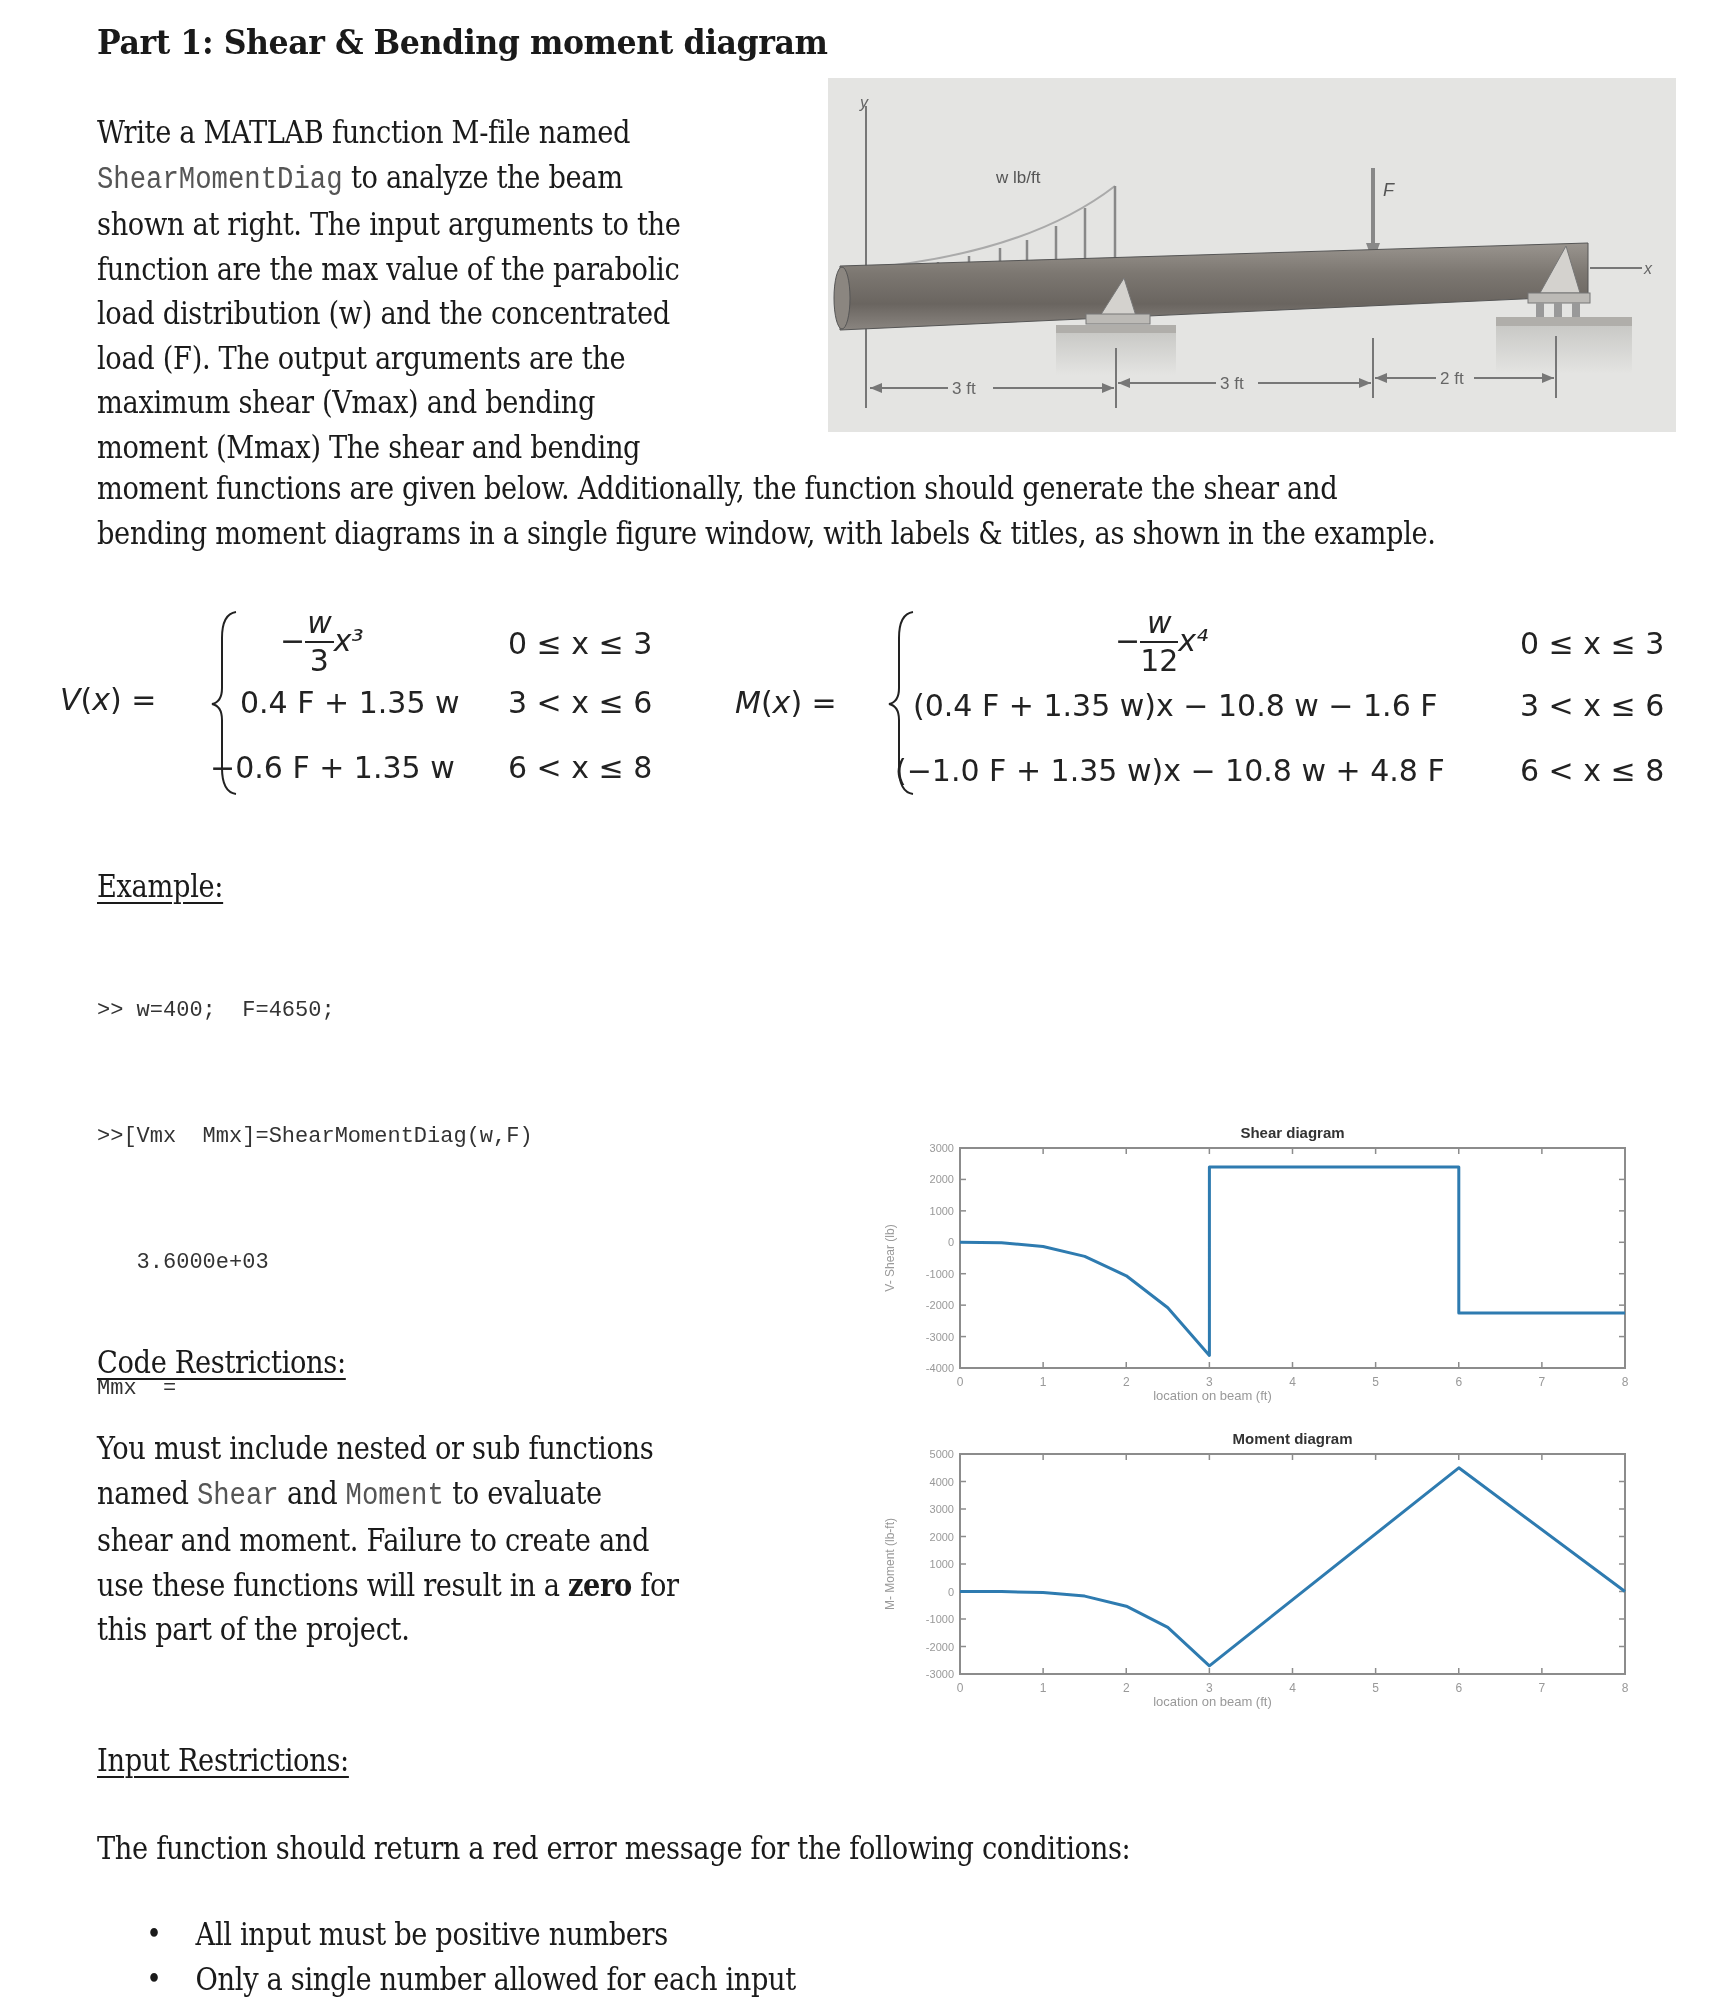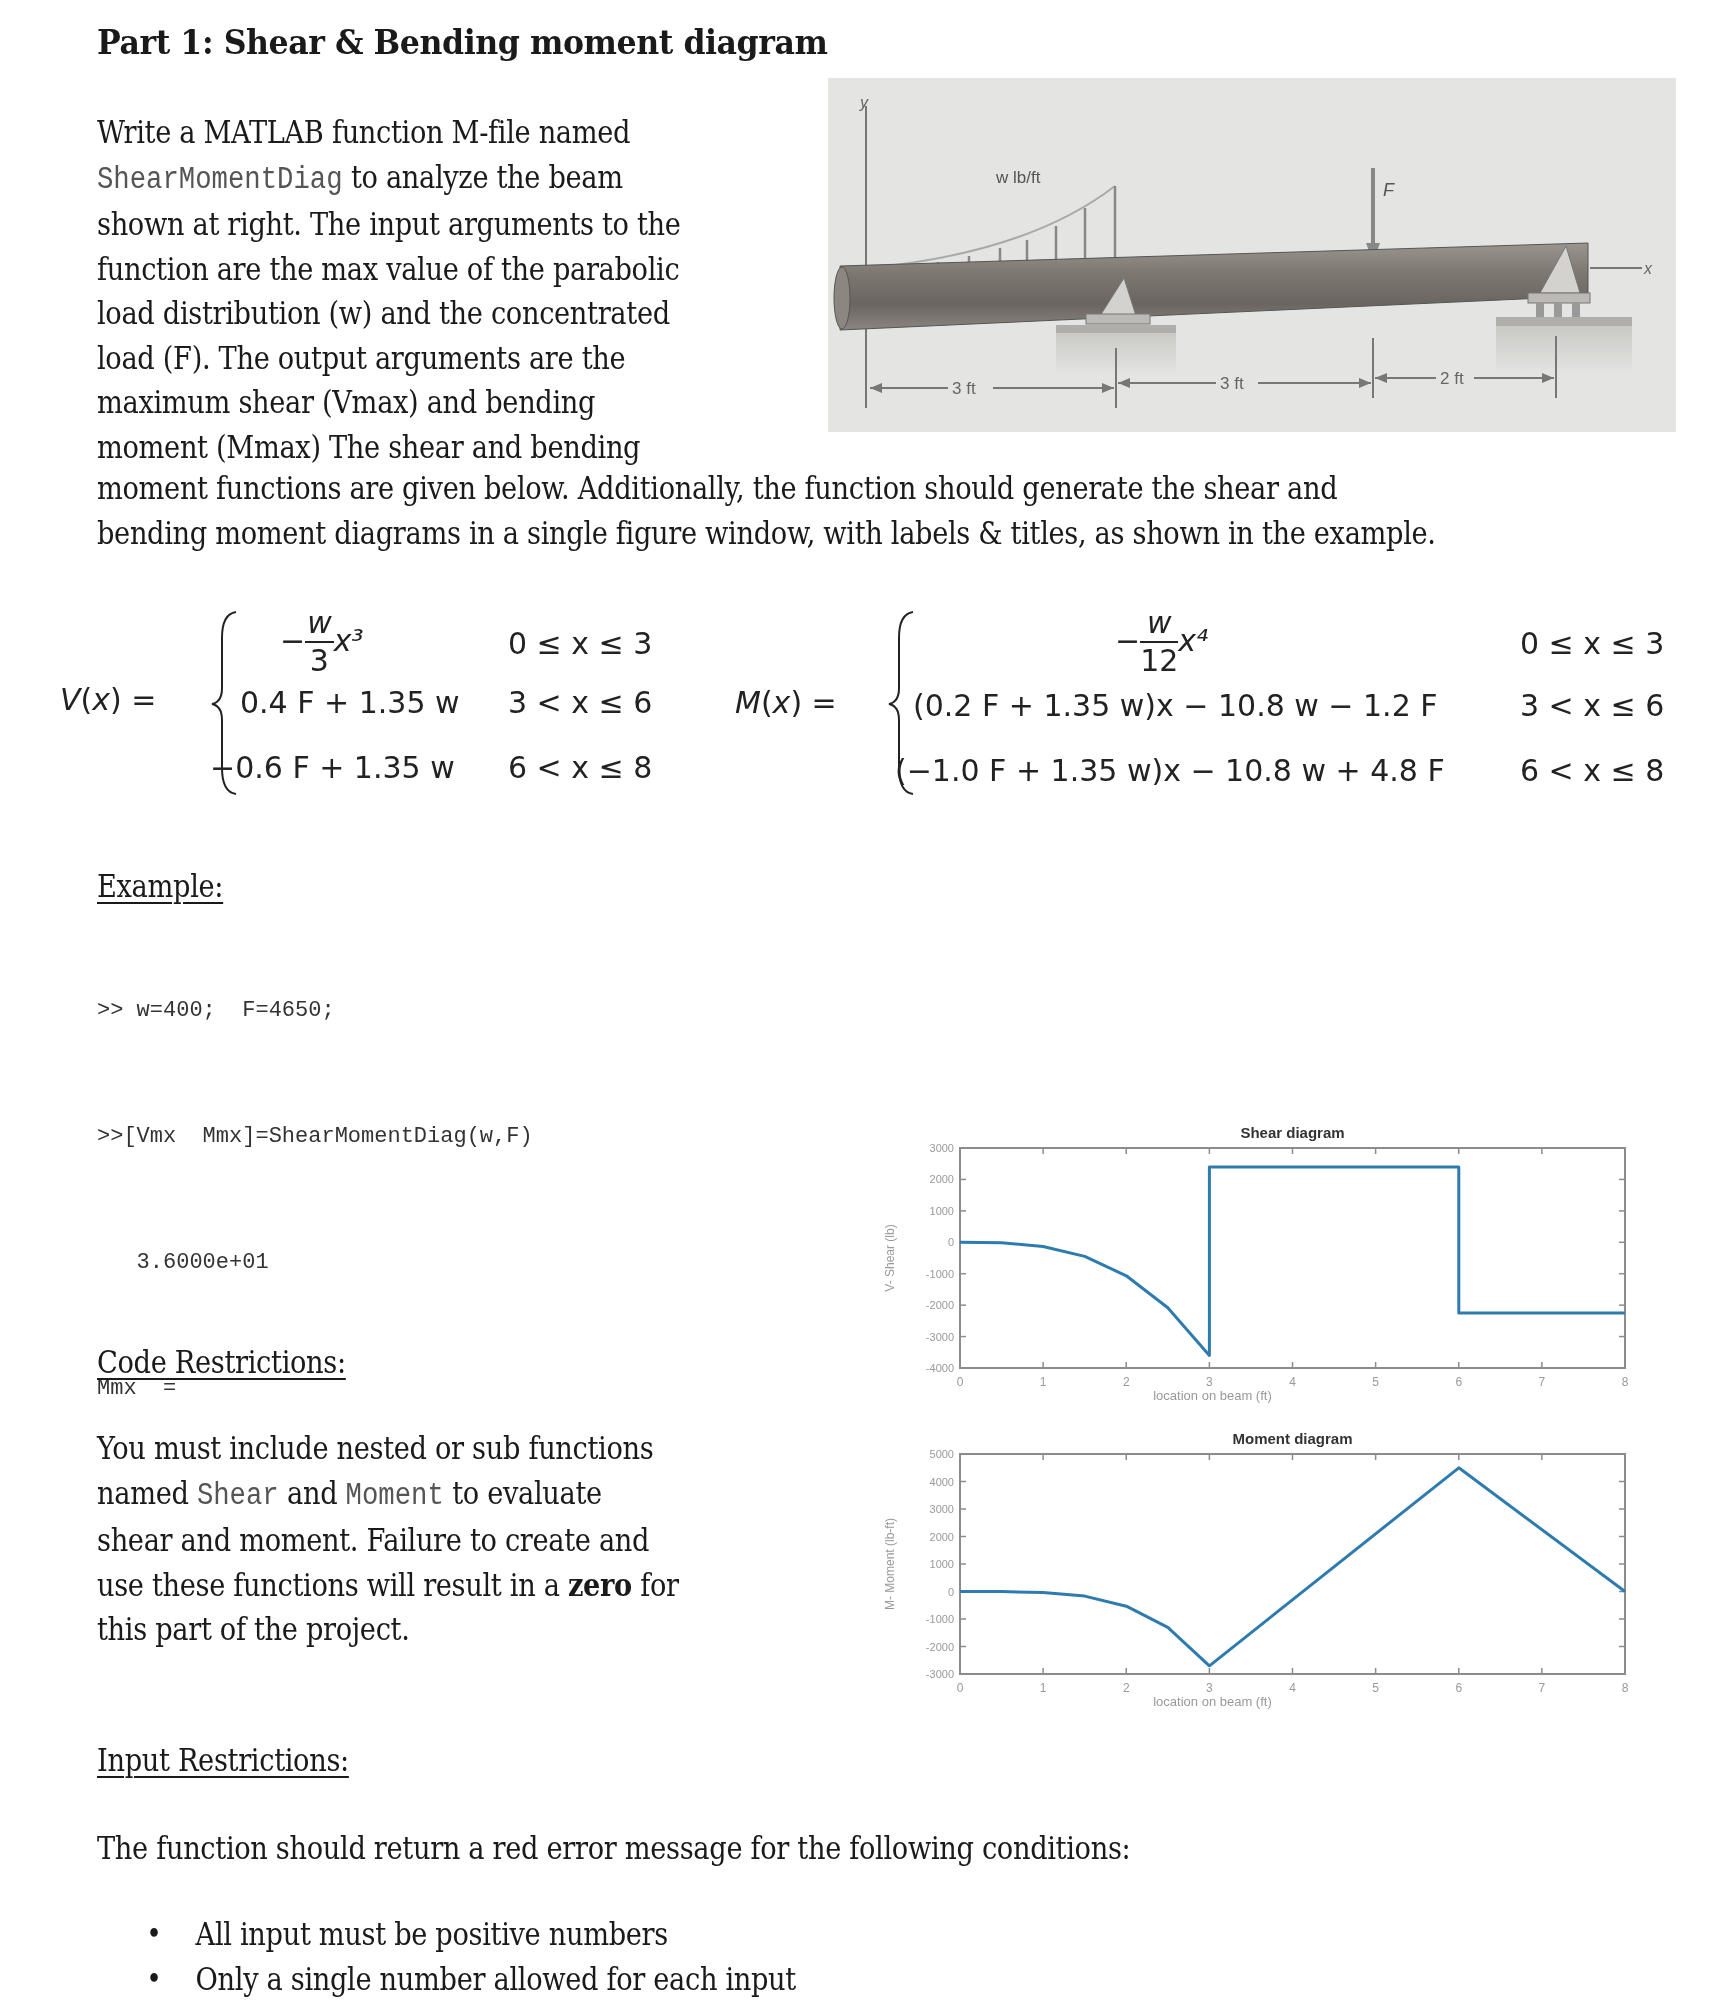--- a/index.html
+++ b/index.html
@@ -158,31 +158,31 @@
 
 <div class="abs math" style="left:735px; top:600px; width:980px; height:200px;">
   <span class="abs" style="left:0; top:85px;"><i>M</i>(<i>x</i>) =</span>
   <svg class="abs" style="left:152px; top:8px;" width="30" height="190">
     <path d="M26 4 Q12 6 12 30 L12 80 Q12 94 2 96 Q12 98 12 112 L12 160 Q12 184 26 186" fill="none" stroke="#222" stroke-width="2"></path>
   </svg>
   <div class="abs" style="left:380px; top:8px;">
     <span>−</span><span class="frac"><span class="num">w</span><span class="den">12</span></span><i>x⁴</i>
   </div>
   <span class="abs" style="left:785px; top:26px;">0 ≤ x ≤ 3</span>
-  <span class="abs" style="left:178px; top:88px;">(0.2 F + 1.35 w)x − 10.8 w − 1.2 F</span>
+  <span class="abs" style="left:178px; top:88px;">(0.4 F + 1.35 w)x − 10.8 w − 1.6 F</span>
   <span class="abs" style="left:785px; top:88px;">3 &lt; x ≤ 6</span>
   <span class="abs" style="left:160px; top:153px;">(−1.0 F + 1.35 w)x − 10.8 w + 4.8 F</span>
   <span class="abs" style="left:785px; top:153px;">6 &lt; x ≤ 8</span>
 </div>
 
 <div class="abs para u" style="left:97px; top:864px;">Example:</div>
 <div class="abs code" style="left:97px; top:906px;">
   <div>&gt;&gt; w=400;  F=4650;</div>
   <div>&gt;&gt;[Vmx  Mmx]=ShearMomentDiag(w,F)</div>
-  <div>   3.6000e+01</div>
+  <div>   3.6000e+03</div>
   <div>Mmx  =</div>
 </div>
 
 <div class="abs para u" style="left:97px; top:1340px;">Code Restrictions:</div>
 <div class="abs para" style="left:97px; top:1426px; width:800px;">
   <div>You must include nested or sub functions</div>
   <div><span>named </span><span class="mono">Shear</span><span> and </span><span class="mono">Moment</span><span> to evaluate</span></div>
   <div>shear and moment. Failure to create and</div>
   <div><span>use these functions will result in a </span><b>zero</b><span> for</span></div>
   <div>this part of the project.</div>

